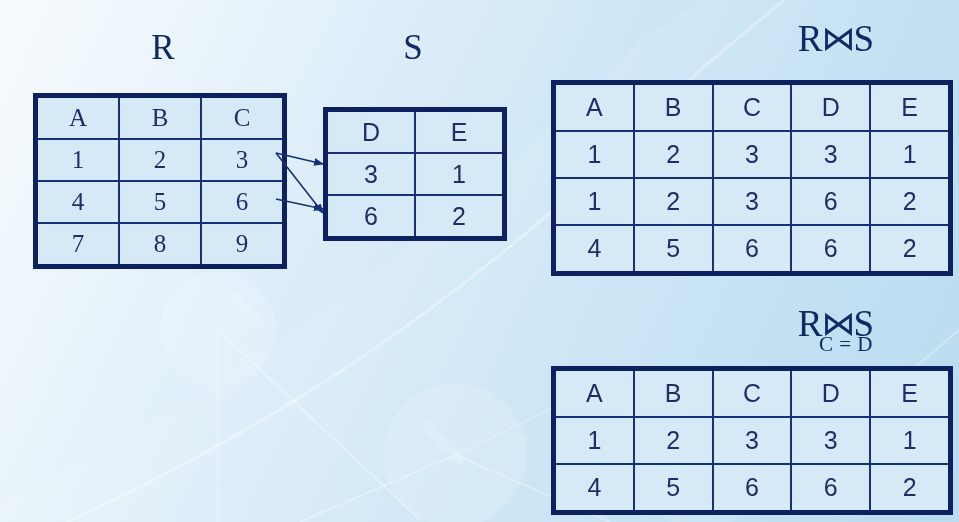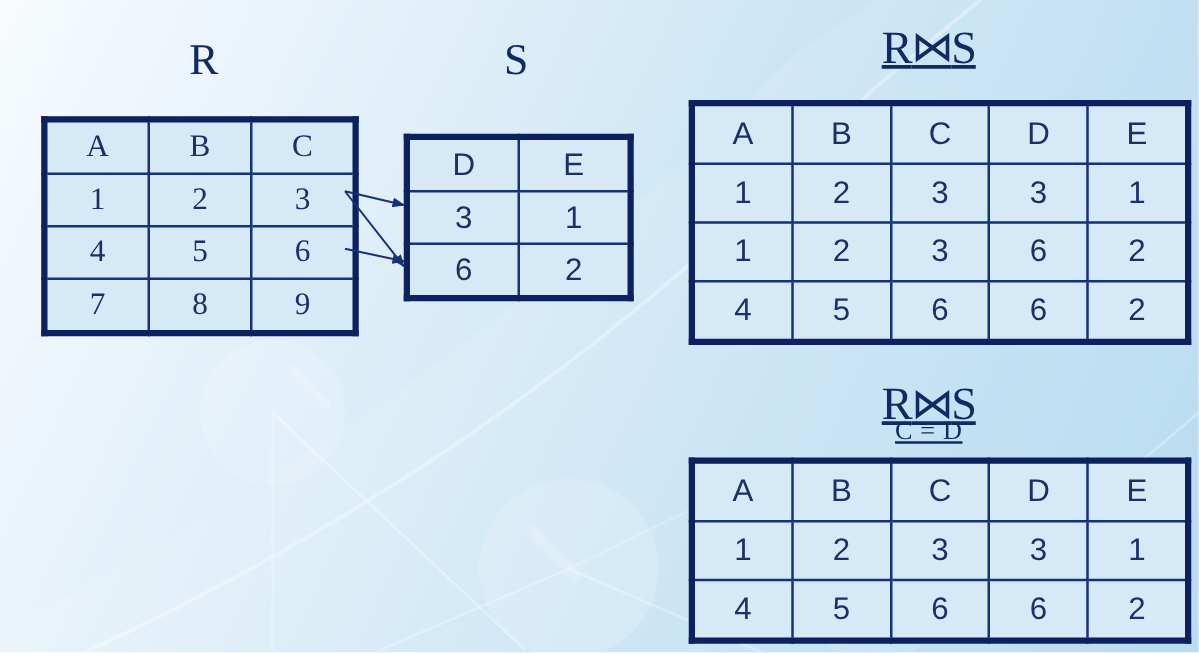--- a/index.html
+++ b/index.html
@@ -39,25 +39,24 @@
     font-family: "Liberation Serif", serif;
     font-weight: 400;
     line-height: 1;
     white-space: nowrap;
     text-align: center;
   }
   .title-plain { font-size: 35px; }
 
   .join-title {
     position: absolute;
-    text-align: center;
+    text-align: right;
     color: #102a63;
     line-height: 1;
     white-space: nowrap;
-    text-decoration: underline;
   }
   .join-main {
     font-family: "Liberation Serif", serif;
     font-size: 37px;
     letter-spacing: -1px;
     display: block;
   }
   .join-bowtie {
     font-size: 34px;
     vertical-align: 1px;

